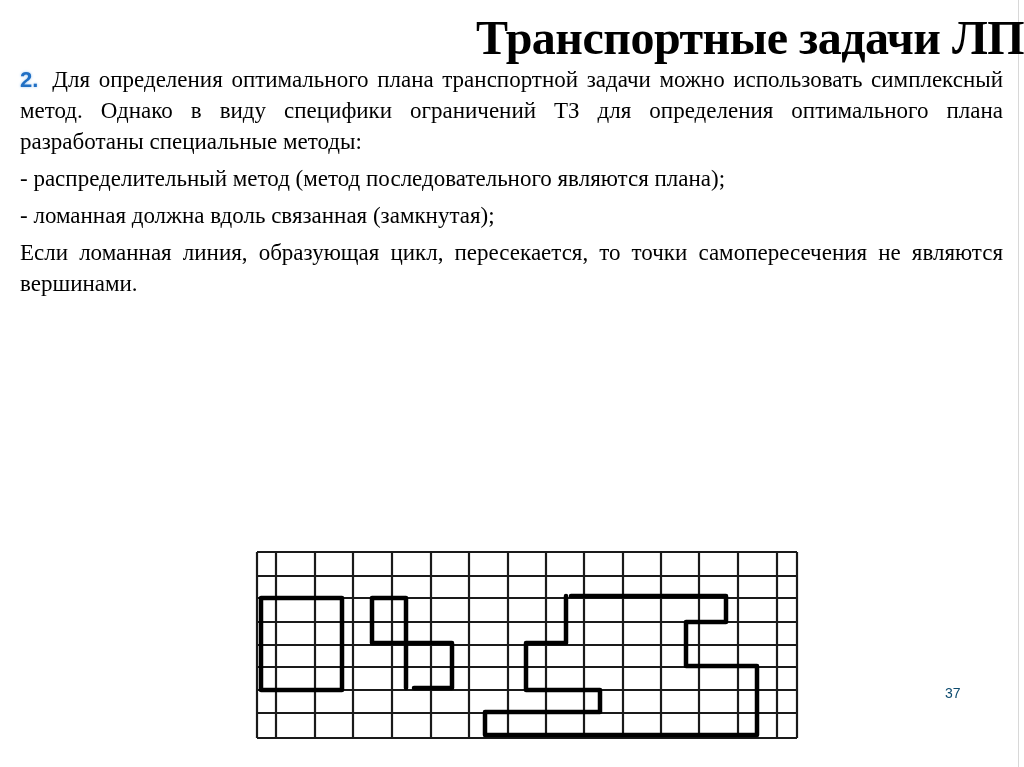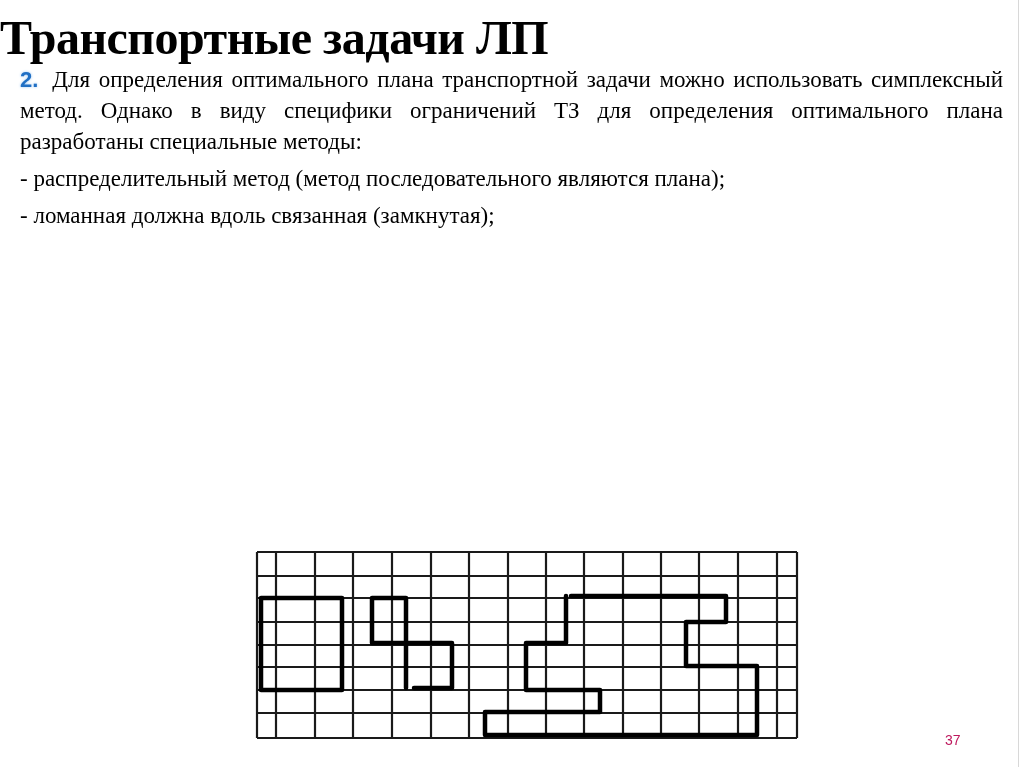--- a/index.html
+++ b/index.html
@@ -2,50 +2,51 @@
 <html><head>
 <meta charset="utf-8">
 <style>
   html, body { margin: 0; padding: 0; }
   body {
     width: 1024px; height: 767px; background: #ffffff; position: relative;
     overflow: hidden; font-family: "Liberation Serif", serif; color: #000;
   }
   .slide-edge { position: absolute; left: 1018px; top: 0; width: 1px; height: 767px; background: #d8d8d8; }
   .title {
-    position: absolute; left: 0; top: 10px; width: 1024px; text-align: left;
+    position: absolute; left: 0; top: 10px; width: 1024px; text-align: right;
     font-size: 48px; font-weight: bold; line-height: 56px; letter-spacing: -0.5px;
   }
   .body-text {
     position: absolute; left: 20px; top: 64px; width: 983px;
     font-size: 23px; line-height: 31px;
   }
   .para { margin: 0 0 6px 0; text-align: justify; text-align-last: left; }
   .num { color: #1f6fc4; font-family: "Liberation Sans", sans-serif; font-weight: bold; font-size: 22px; margin-right: 14px;
          text-shadow: 0 0 3px #9cc6f0; }
   .bold { font-weight: bold; }
   .diagram { position: absolute; left: 250px; top: 545px; }
   .page-num {
     position: absolute; left: 945px; top: 685px; font-family: "Liberation Sans", sans-serif;
-    font-size: 14px; color: #be185d; margin-top: 47px;
+    font-size: 14px; color: #0c4a6e;
   }
 </style>
 </head>
 <body>
 
 <div class="slide-edge"></div>
 
 <div class="title">Транспортные задачи ЛП</div>
 
 <div class="body-text">
   <p class="para">
     <span class="num">2.</span><span>Для определения оптимального плана транспортной задачи можно использовать симплексный метод. Однако в виду специфики ограничений ТЗ для определения оптимального плана разработаны специальные методы:</span>
   </p>
   <p class="para">- распределительный метод (метод последовательного являются плана);</p>
   <p class="para">- ломанная должна вдоль связанная (замкнутая);</p>
+  <p class="para">Если ломанная линия, образующая цикл, пересекается, то точки самопересечения не являются вершинами.</p>
 </div>
 
 <svg class="diagram" width="560" height="205" viewBox="250 545 560 205">
   <g id="grid-lines" stroke="#1a1a1a" stroke-width="2.2">
       <line x1="257" x2="257" y1="552" y2="738"></line>
       <line x1="276" x2="276" y1="552" y2="738"></line>
       <line x1="315" x2="315" y1="552" y2="738"></line>
       <line x1="353" x2="353" y1="552" y2="738"></line>
       <line x1="392" x2="392" y1="552" y2="738"></line>
       <line x1="431" x2="431" y1="552" y2="738"></line>

